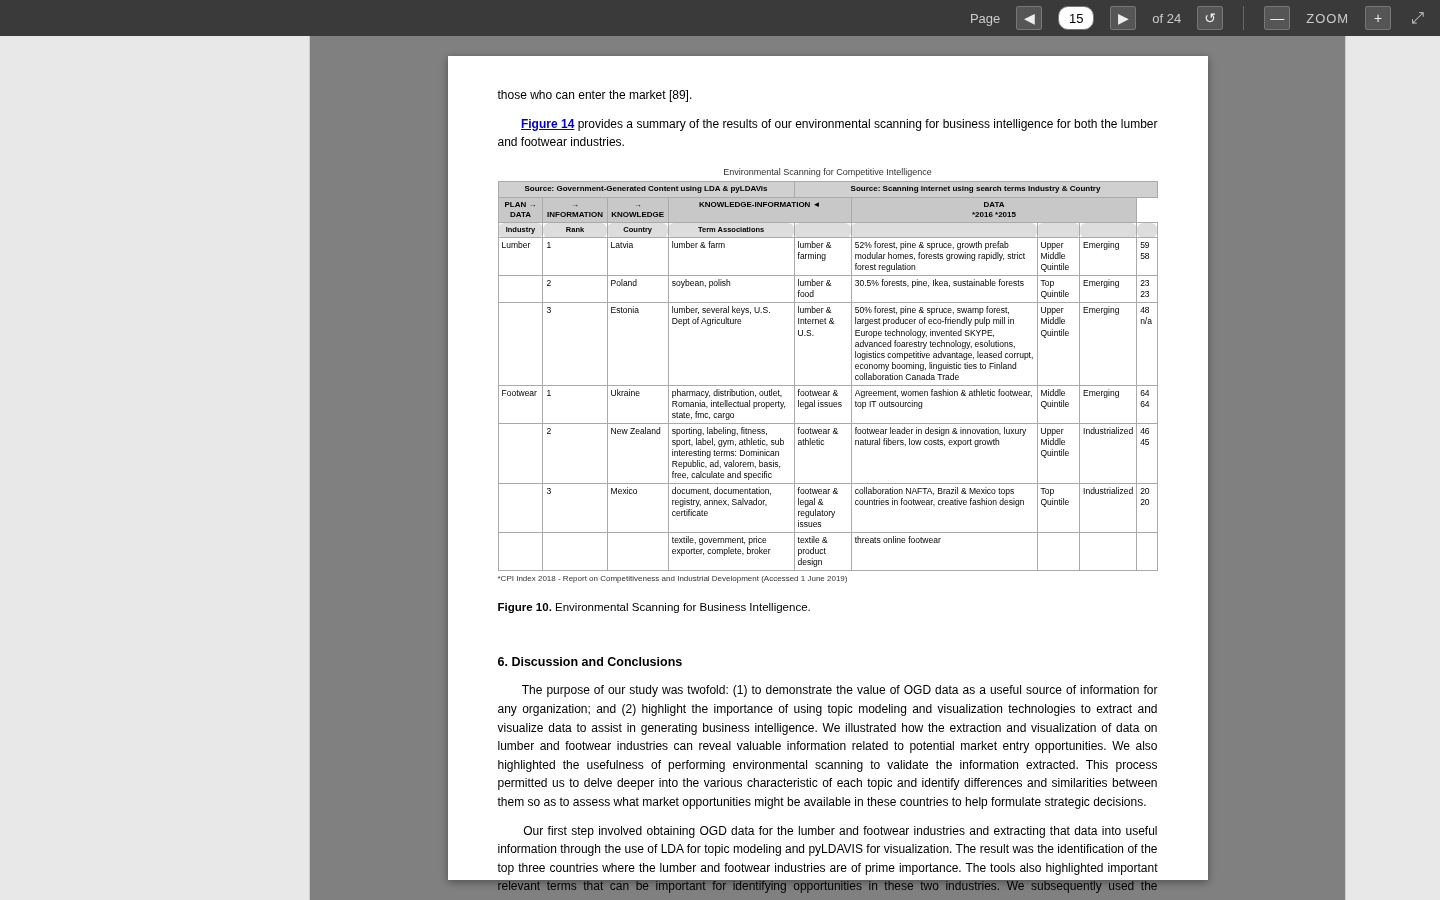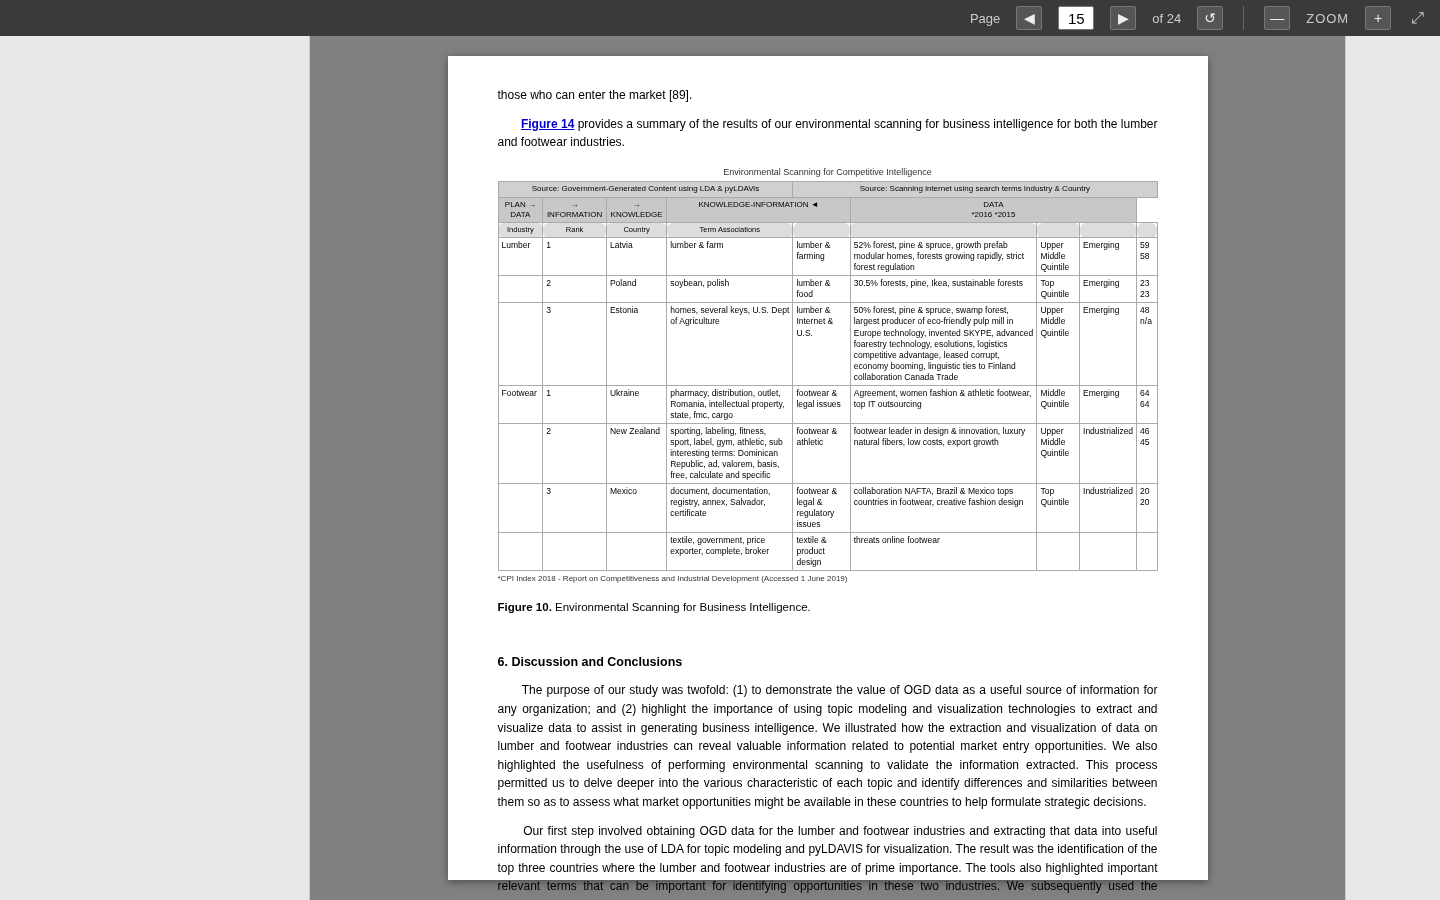--- a/index.html
+++ b/index.html
@@ -37,24 +37,24 @@
       font-size: 14px;
       display: flex;
       align-items: center;
       justify-content: center;
       border-radius: 2px;
     }
     .page-input {
       width: 36px;
       height: 24px;
       text-align: center;
-      font-size: 15px;
+      font-size: 13px;
       border: 1px solid #777;
       background: #fff;
-      border-radius: 2px;
+      border-radius: 10px;
     }
     .of-pages {
       color: #ccc;
       font-size: 13px;
     }
     .toolbar-divider {
       width: 1px;
       height: 24px;
       background: #666;
       margin: 0 4px;
@@ -155,21 +155,21 @@
       font-size: 8.5px;
       line-height: 1.3;
     }
     .figure-table th, .figure-table td {
       border: 0.5px solid #aaa;
       padding: 2px 3px;
       vertical-align: top;
     }
     .figure-table th {
       background: #d0d0d0;
-      font-weight: normal;
+      font-weight: bold;
       text-align: center;
       font-size: 8px;
     }
     .figure-table .header-row th {
       background: #c8c8c8;
     }
     .figure-table .sub-header th {
       background: #ddd;
       font-size: 7.5px;
       border-radius: 6px;
@@ -265,21 +265,21 @@
       <td>lumber &amp; food</td>
       <td>30.5% forests, pine, Ikea, sustainable forests</td>
       <td>Top Quintile</td>
       <td>Emerging</td>
       <td>23 23</td>
     </tr>
               <tr>
       <td></td>
       <td>3</td>
       <td>Estonia</td>
-      <td>homes, several keys, U.S. Dept of Agriculture</td>
+      <td>lumber, several keys, U.S. Dept of Agriculture</td>
       <td>lumber &amp; Internet &amp; U.S.</td>
       <td>50% forest, pine &amp; spruce, swamp forest, largest producer of eco-friendly pulp mill in Europe technology, invented SKYPE, advanced foarestry technology, esolutions, logistics competitive advantage, leased corrupt, economy booming, linguistic ties to Finland collaboration Canada Trade</td>
       <td>Upper Middle Quintile</td>
       <td>Emerging</td>
       <td>48 n/a</td>
     </tr>
               <tr>
       <td>Footwear</td>
       <td>1</td>
       <td>Ukraine</td>

